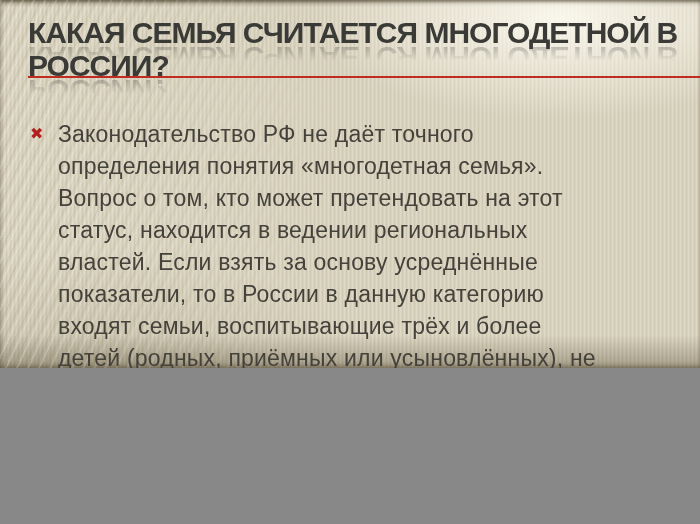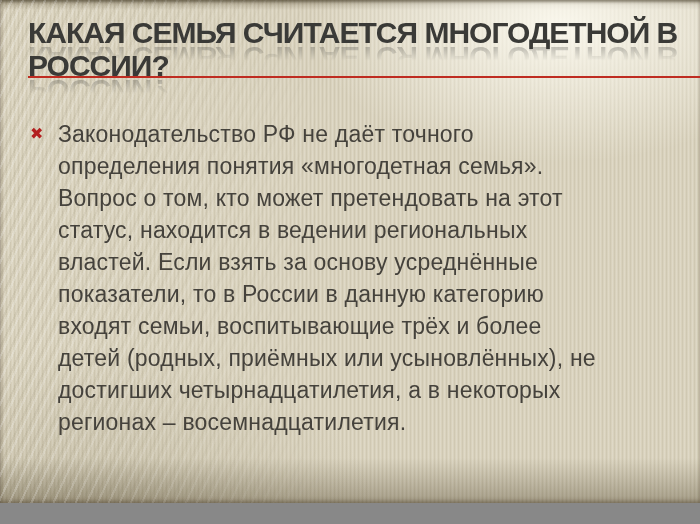--- a/index.html
+++ b/index.html
@@ -1,21 +1,21 @@
 <!DOCTYPE html>
 <html><head>
 <meta charset="utf-8">
 <style>
   * { box-sizing: border-box; }
   html, body { margin: 0; padding: 0; background: #888; }
 
   .slide {
     position: relative;
     width: 700px;
-    height: 503px;
+    height: 368px;
     overflow: hidden;
     font-family: "Liberation Sans", sans-serif;
     background-color: #d9d2bd;
     background-image:
       radial-gradient(ellipse 55% 42% at 80% 5%, rgba(255,253,244,0.85), rgba(255,253,244,0) 65%),
       radial-gradient(ellipse 70% 55% at 12% 102%, rgba(105,95,65,0.16), rgba(105,95,65,0) 60%),
       linear-gradient(to bottom, rgba(85,75,50,0.38) 0, rgba(85,75,50,0) 2%, rgba(85,75,50,0) 91%, rgba(75,65,42,0.38) 100%),
       repeating-linear-gradient(90deg,
         rgba(255,255,255,0.15) 0 1px, rgba(0,0,0,0) 1px 2px,
         rgba(125,115,88,0.10) 2px 3px, rgba(0,0,0,0) 3px 4px);

